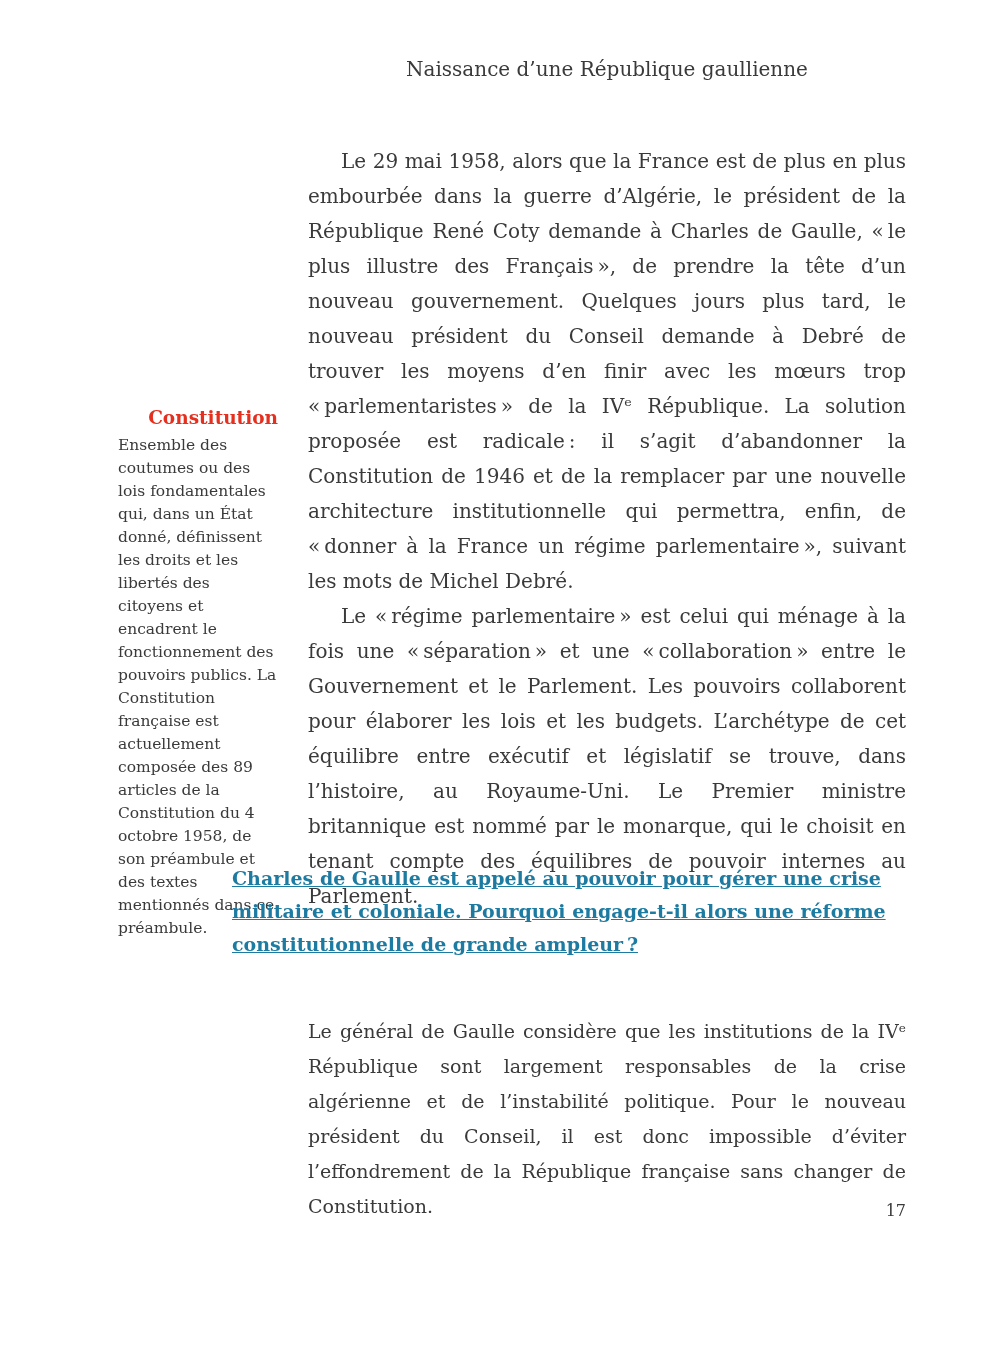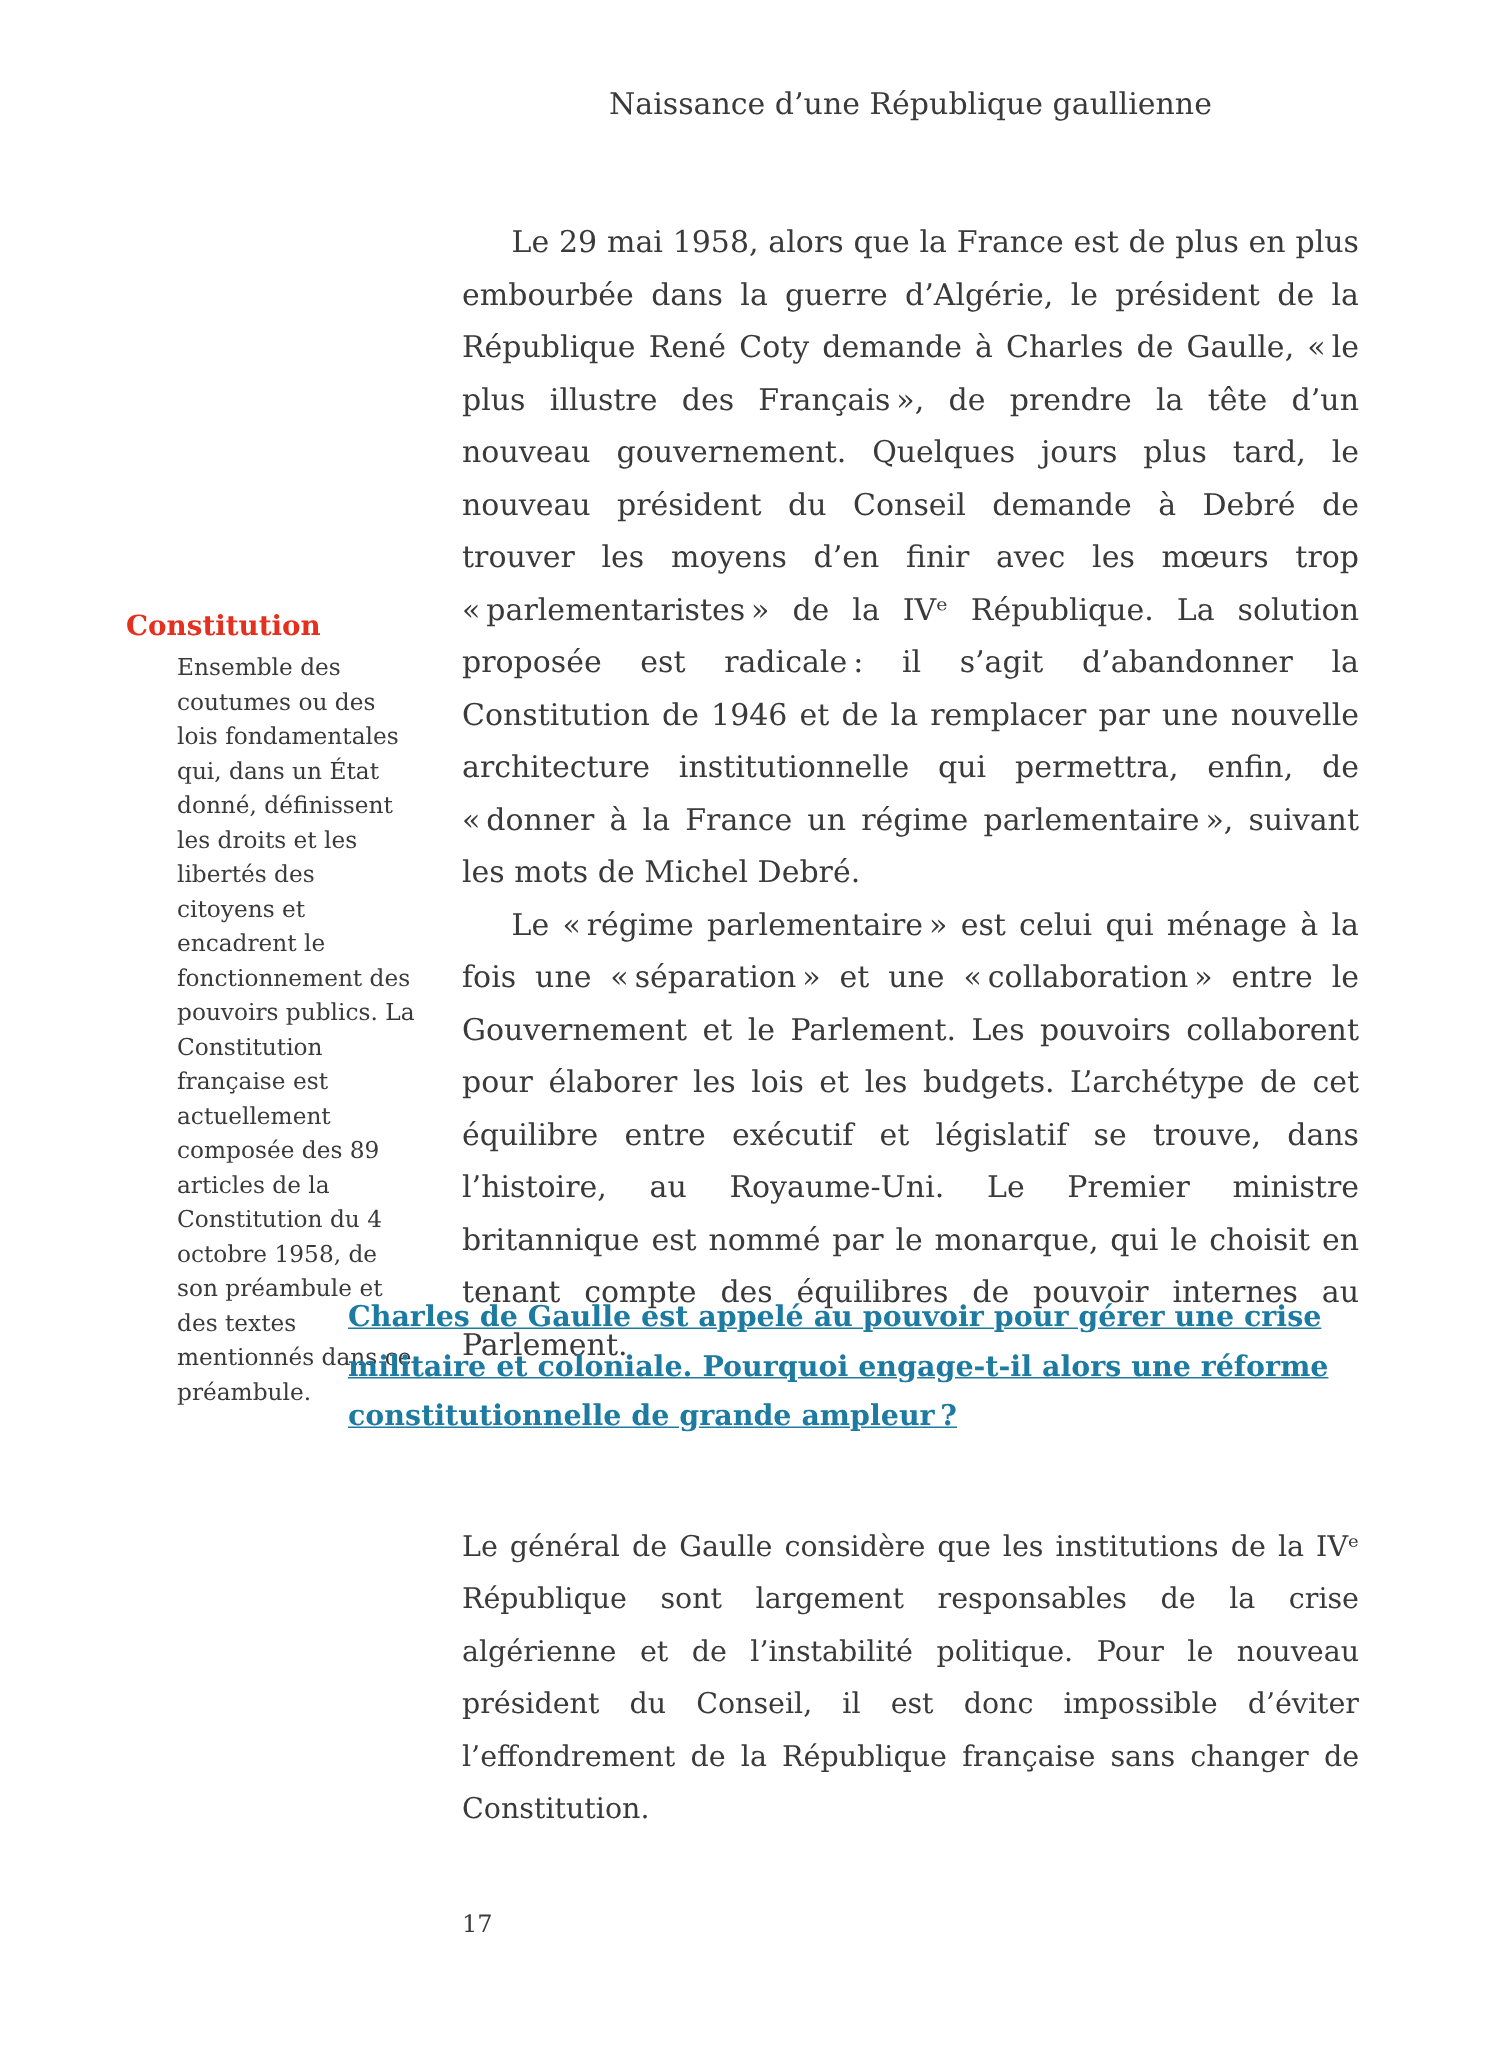--- a/index.html
+++ b/index.html
@@ -44,20 +44,21 @@
     top: 406px;
     left: 84px;
     width: 194px;
   }
   .margin-note .term {
     font-size: 18.5px;
     line-height: 24px;
     font-weight: bold;
     color: var(--accent-red, #e5301f);
     margin-bottom: 4px;
+    text-align: right;
   }
   .margin-note .definition {
     font-size: 15.5px;
     line-height: 23px;
     text-align: left;
     color: var(--text-color, #3a3a3a);
     margin-left: 34px;
   }
   .question {
     position: absolute;
@@ -75,24 +76,24 @@
     position: absolute;
     top: 1014px;
     left: 308px;
     width: 598px;
     font-size: 19px;
     line-height: 35px;
     text-align: justify;
   }
   .page-number {
     position: absolute;
-    top: 1272px;
+    top: 1200px;
     left: 308px;
     width: 598px;
-    text-align: left;
+    text-align: right;
     font-size: 16px;
     line-height: 22px;
     color: var(--text-color, #3a3a3a);
   }
 </style>
 </head>
 <body>
 
 <div class="page">
 

